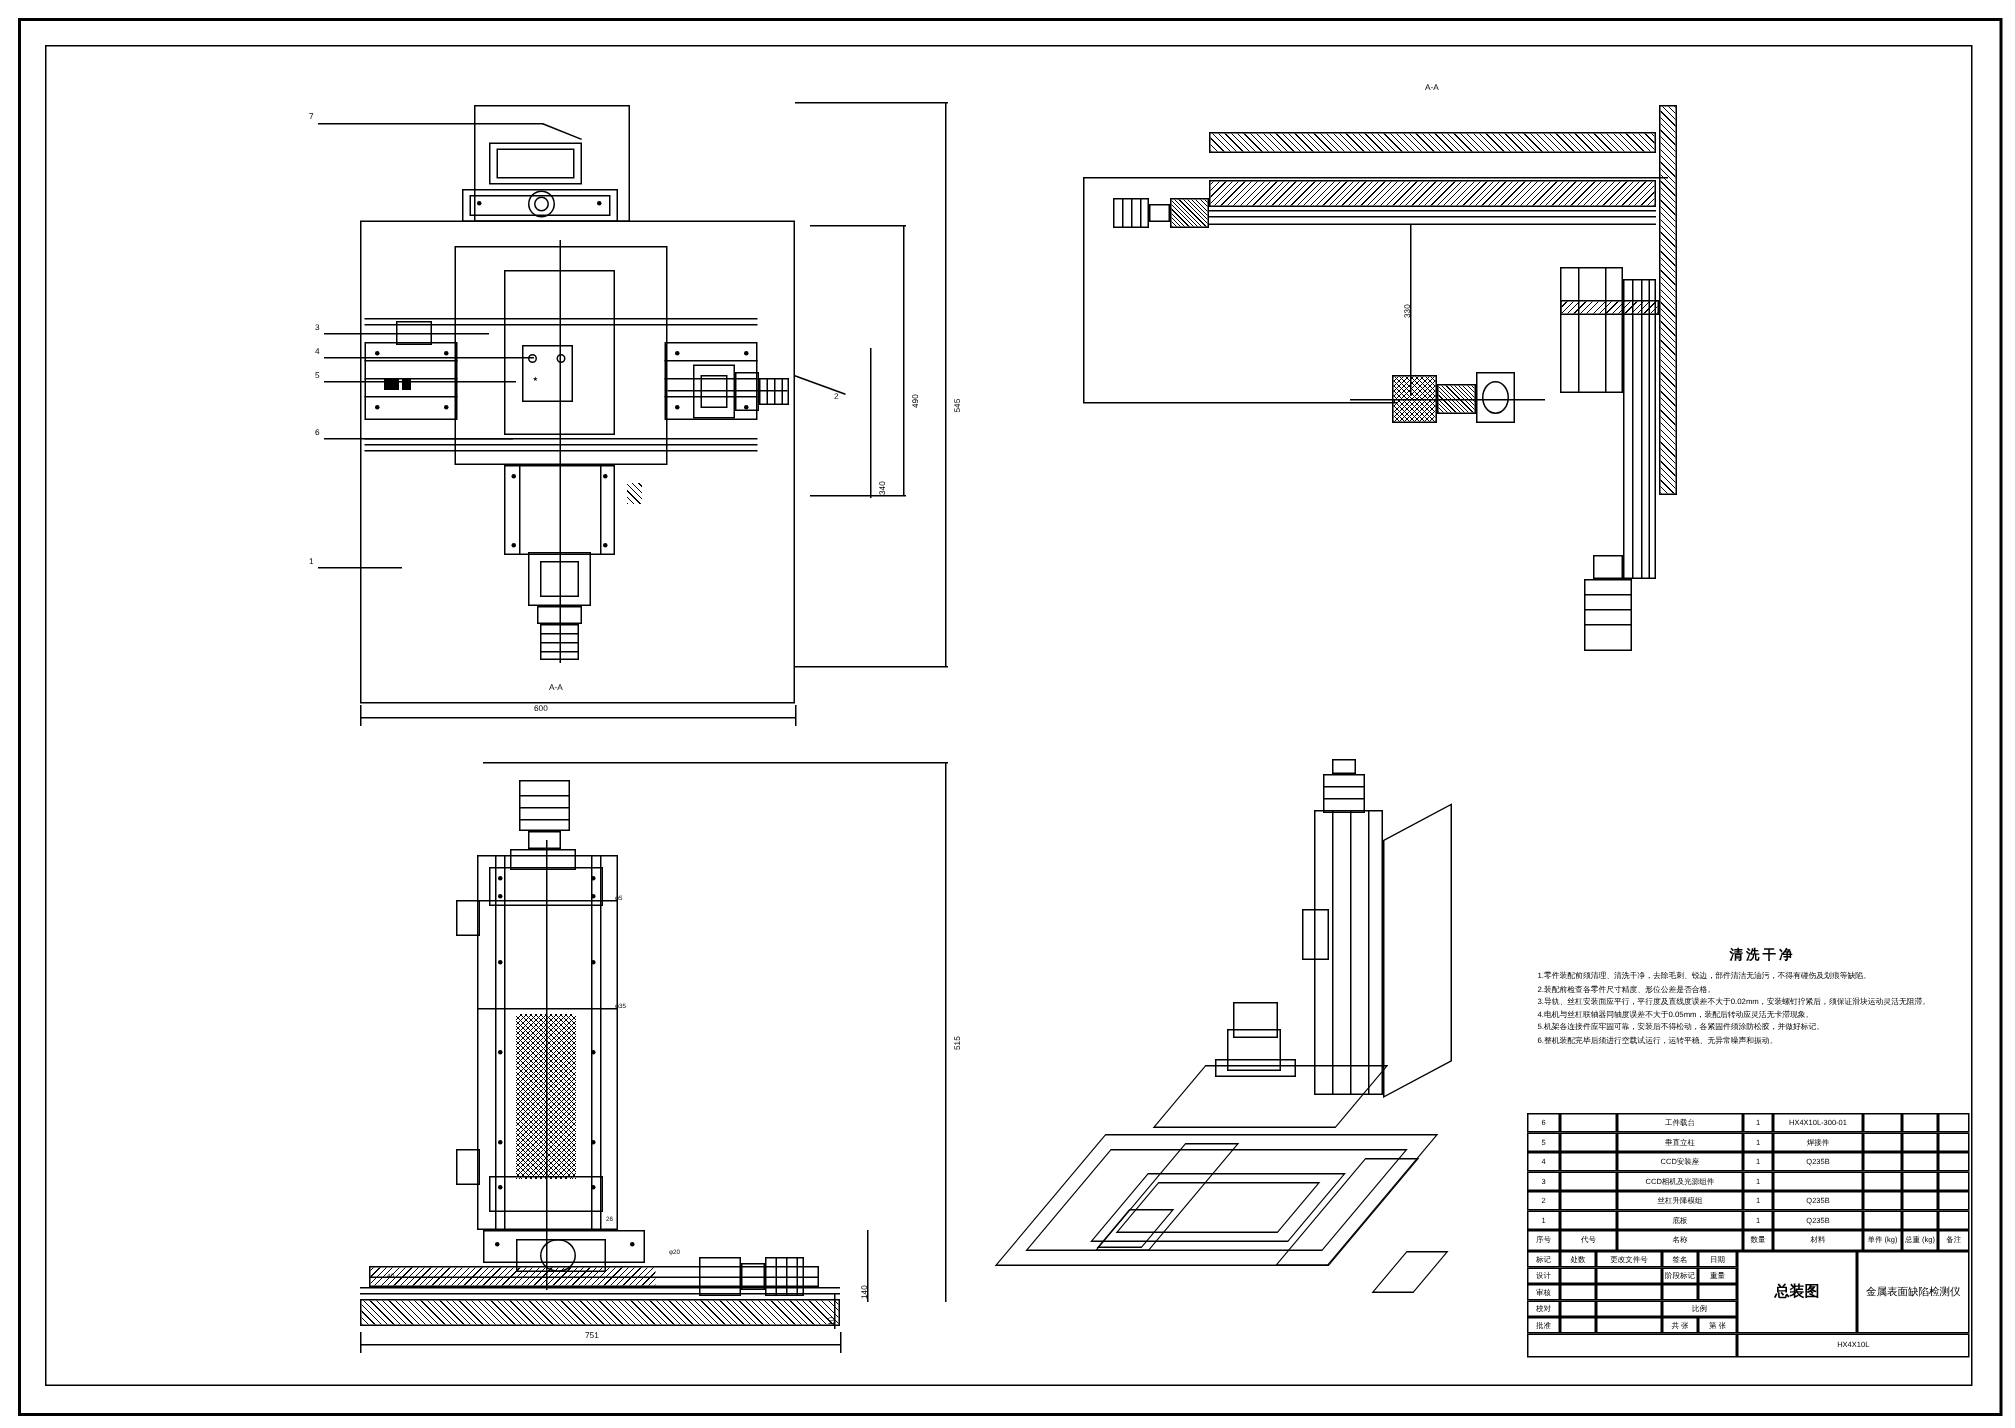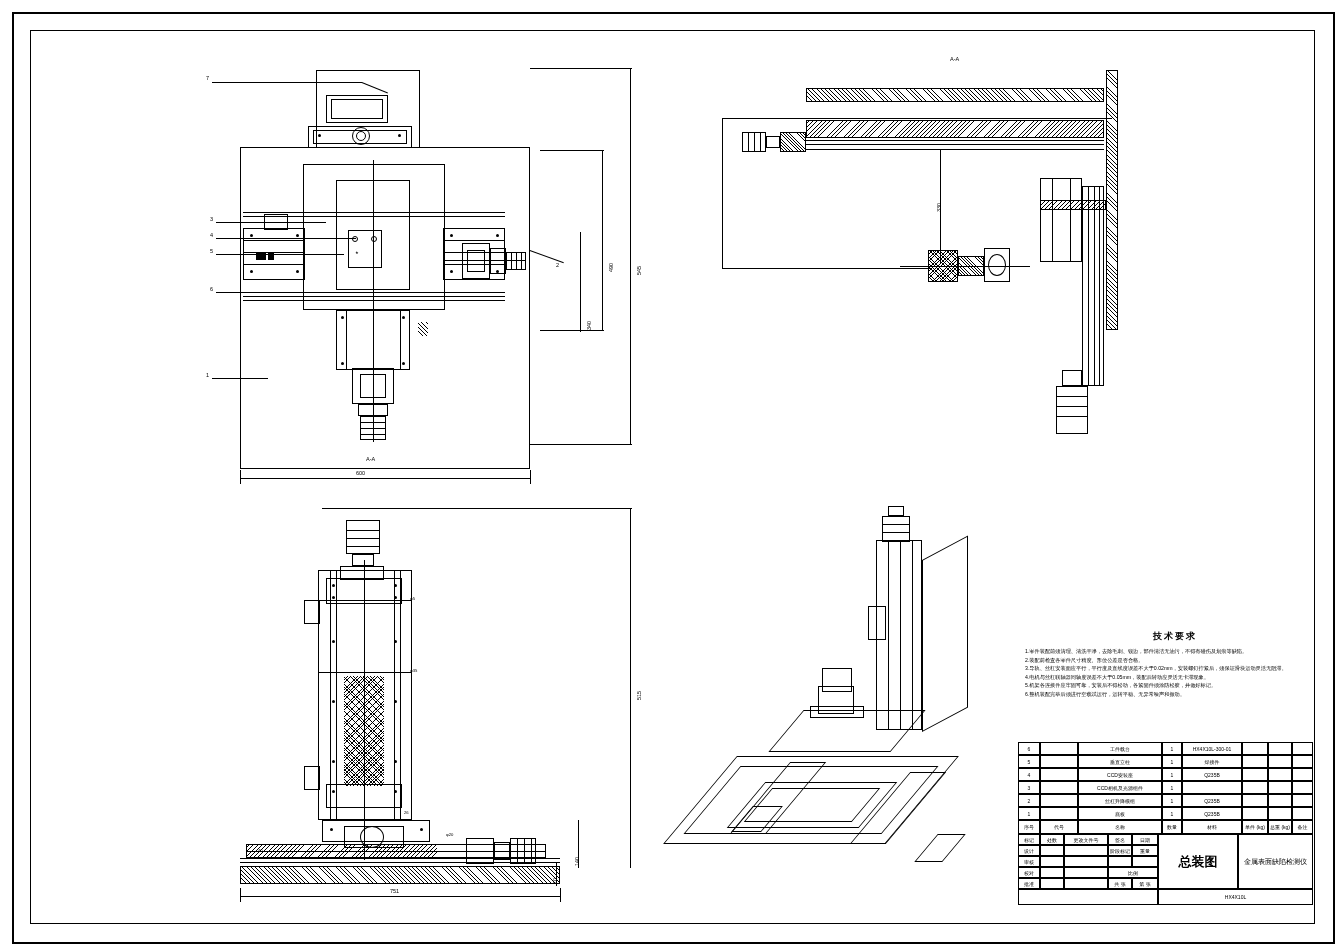--- a/index.html
+++ b/index.html
@@ -29,21 +29,21 @@
     background-image:repeating-linear-gradient(45deg,#000 0 0.5px,transparent 0.5px 2px);}
   .grid-fill{position:absolute;
     background-image:repeating-linear-gradient(45deg,#000 0 .5px,transparent .5px 2.4px),
                      repeating-linear-gradient(-45deg,#000 0 .5px,transparent .5px 2.4px);}
 
   
   #titleblock{position:absolute;left:1018px;top:742px;width:295px;height:180px;}
   #titleblock .cell{position:absolute;border:1px solid #000;box-sizing:border-box;
     font-size:5px;display:flex;align-items:center;justify-content:center;text-align:center;
     line-height:6px;overflow:hidden;}
-  #titleblock .big{font-size:13px;font-weight:bold;}
+  #titleblock .big{font-size:10px;font-weight:bold;}
   #titleblock .mid{font-size:7px;}
 
   
   #technotes{position:absolute;left:1025px;top:630px;width:300px;}
   #technotes .tn-title{font-size:9px;font-weight:bold;text-align:center;margin-bottom:4px;letter-spacing:2px;}
   #technotes .tn-line{font-size:5.2px;line-height:8.6px;white-space:nowrap;}
 
   .leader{position:absolute;height:1px;background:#000;transform-origin:0 0;}
   .circ{position:absolute;border:1px solid #000;border-radius:50%;box-sizing:border-box;}
   .circf{position:absolute;background:#000;border-radius:50%;}
@@ -342,21 +342,21 @@
 
     <div class="box" style="left:882px;top:516px;width:28px;height:26px;"></div>
     <div class="ln h" style="left:882px;top:524px;width:28px;"></div>
     <div class="ln h" style="left:882px;top:532px;width:28px;"></div>
     <div class="box" style="left:888px;top:506px;width:16px;height:10px;"></div>
 
     <div class="box" style="left:868px;top:606px;width:18px;height:34px;"></div>
   </div>
 
   <div id="technotes">
-    <div class="tn-title">技术要求</div>
+    <div class="tn-title">清洗干净</div>
     <div class="tn-line">1.零件装配前须清理、清洗干净，去除毛刺、锐边，部件清洁无油污，不得有碰伤及划痕等缺陷。</div>
     <div class="tn-line">2.装配前检查各零件尺寸精度、形位公差是否合格。</div>
     <div class="tn-line">3.导轨、丝杠安装面应平行，平行度及直线度误差不大于0.02mm，安装螺钉拧紧后，须保证滑块运动灵活无阻滞。</div>
     <div class="tn-line">4.电机与丝杠联轴器同轴度误差不大于0.05mm，装配后转动应灵活无卡滞现象。</div>
     <div class="tn-line">5.机架各连接件应牢固可靠，安装后不得松动，各紧固件须涂防松胶，并做好标记。</div>
     <div class="tn-line">6.整机装配完毕后须进行空载试运行，运转平稳、无异常噪声和振动。</div>
   </div>
 
   <div id="titleblock">
 

